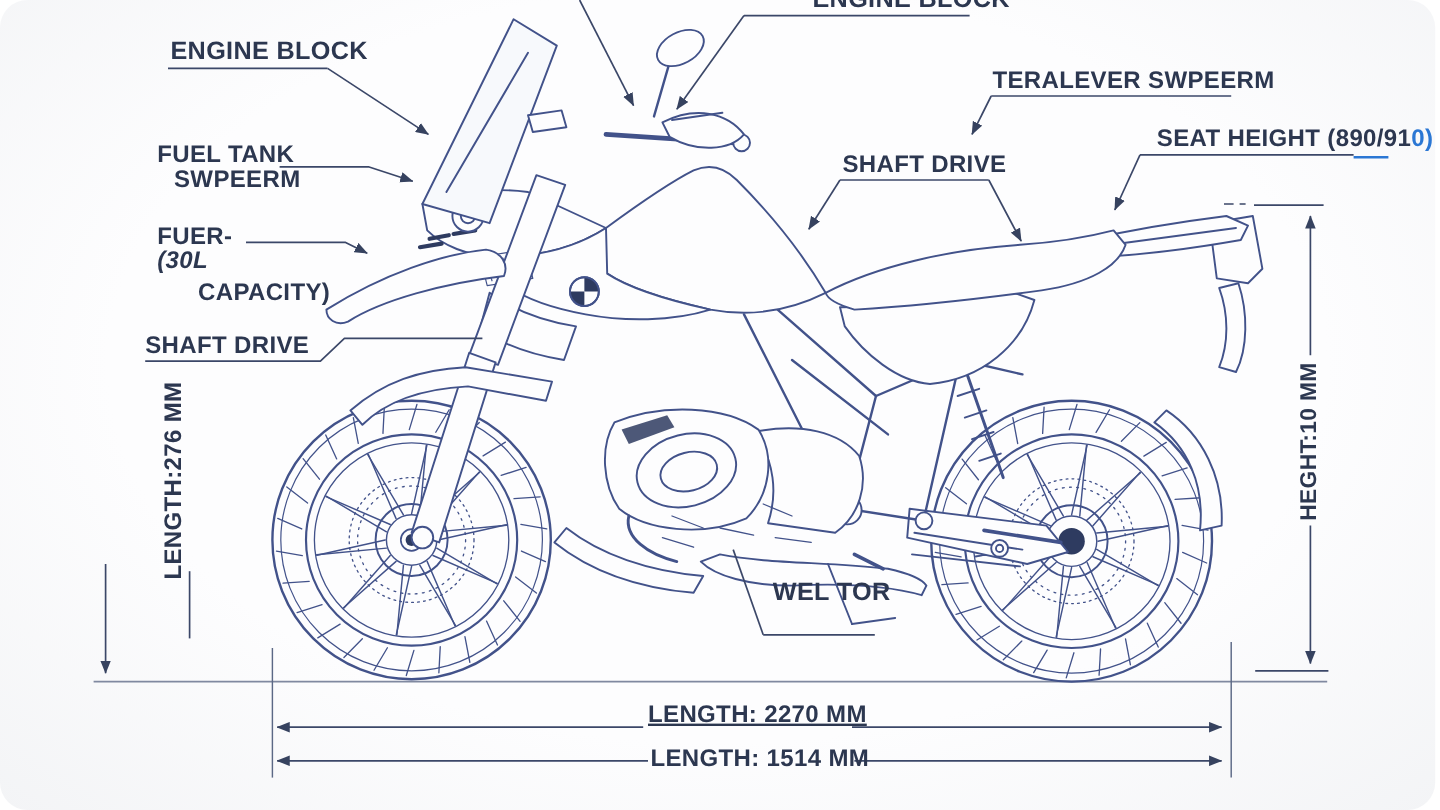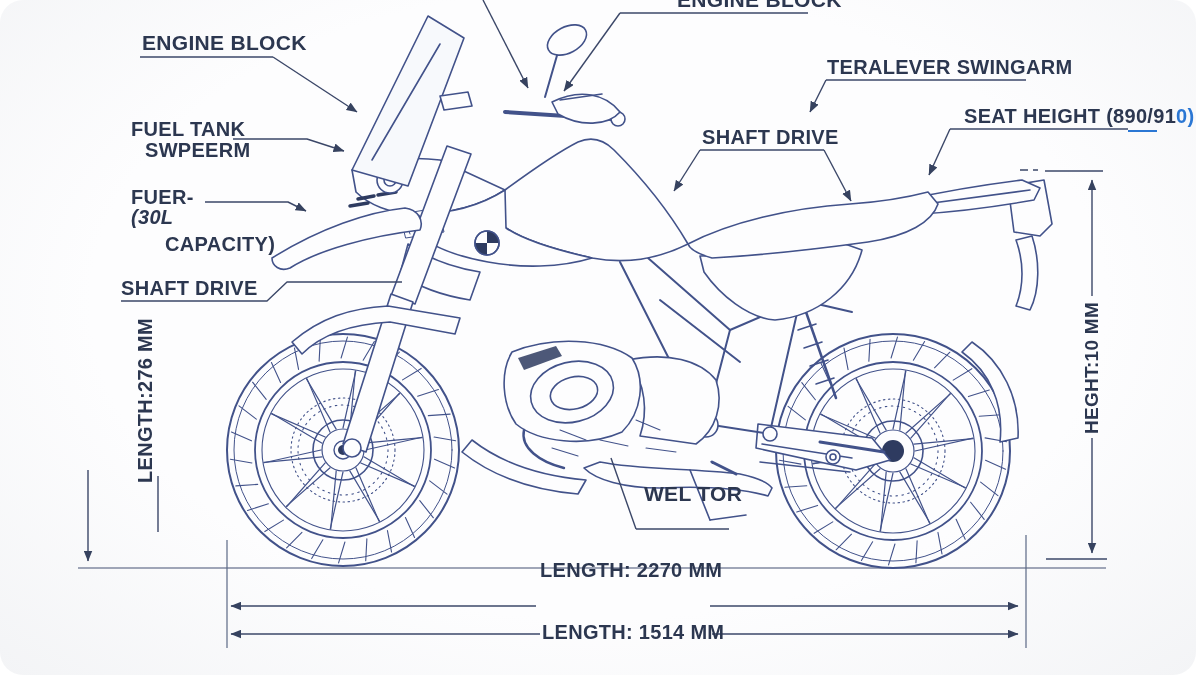--- a/index.html
+++ b/index.html
@@ -306,34 +306,34 @@
       <path d="M536,606 L231,606" marker-end="url(#arr)"></path>
       <path d="M710,606 L1018,606" marker-end="url(#arr)"></path>
 
       <path d="M540,634 L231,634" marker-end="url(#arr)"></path>
       <path d="M712,634 L1018,634" marker-end="url(#arr)"></path>
     </g>
   </svg>
 
   <div class="lbl fs21" style="left:677px;top:-12px;">ENGINE BLOCK</div>
   <div class="lbl fs21" style="left:142px;top:31px;">ENGINE BLOCK</div>
-  <div class="lbl fs20" style="left:827px;top:56px;">TERALEVER SWINGARM</div>
+  <div class="lbl fs20" style="left:827px;top:56px;">TERALEVER SWPEERM</div>
   <div class="lbl fs20" style="left:952px;top:105px;margin-left:12px;">
     <span>SEAT HEIGHT (890/91</span><span class="accent">0)</span>
   </div>
   <div class="lbl fs20" style="left:702px;top:126px;">SHAFT DRIVE</div>
 
   <div class="lbl fs20" style="left:131px;top:118px;">FUEL TANK</div>
   <div class="lbl fs20" style="left:145px;top:139px;">SWPEERM</div>
 
   <div class="lbl fs20" style="left:131px;top:186px;">FUER-</div>
   <div class="lbl fs20" style="left:131px;top:206px;font-style:italic;">(30L</div>
   <div class="lbl fs20" style="left:165px;top:233px;">CAPACITY)</div>
 
   <div class="lbl fs20" style="left:121px;top:277px;">SHAFT DRIVE</div>
   <div class="lbl fs21" style="left:644px;top:482px;">WEL TOR</div>
 
   <div class="lbl fs20 vtext" style="left:134px;top:325px;height:150px;">LENGTH:276 MM</div>
   <div class="lbl fs19 vtext" style="left:1081px;top:305px;height:125px;">HEGHT:10 MM</div>
 
-  <div class="lbl fs20" style="left:540px;top:559px;width:168px;text-align:left;">LENGTH: 2270 MM</div>
+  <div class="lbl fs20" style="left:540px;top:585px;width:168px;text-align:left;text-decoration:underline;">LENGTH: 2270 MM</div>
   <div class="lbl fs20" style="left:542px;top:621px;width:168px;text-align:center;">LENGTH: 1514 MM</div>
 </div>
 
 </body></html>

